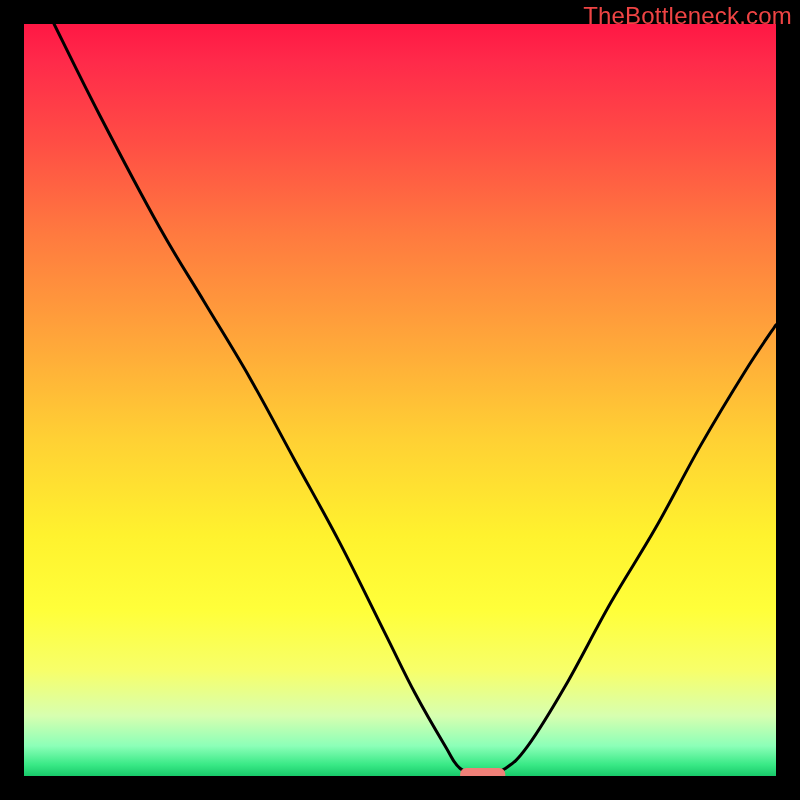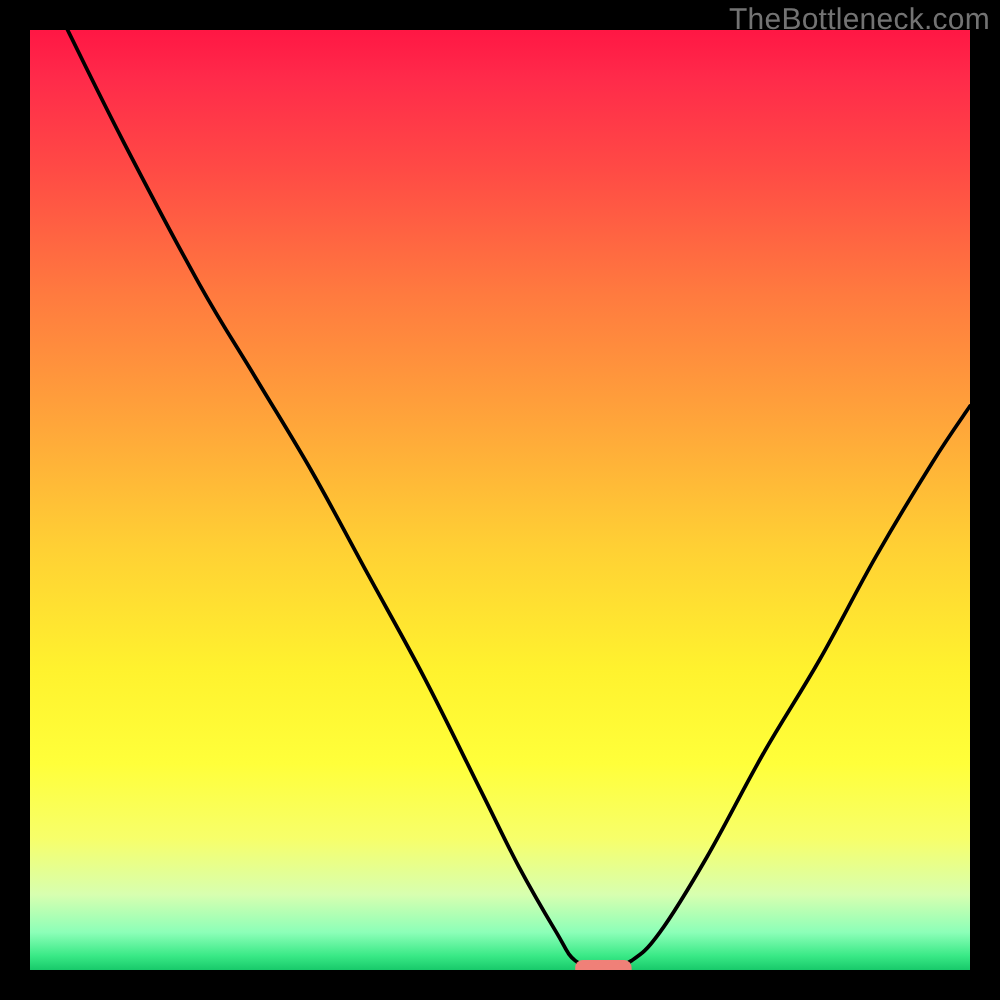--- a/index.html
+++ b/index.html
@@ -23,21 +23,21 @@
     position: absolute;
     left: 0;
     top: 0;
     width: 752px;
     height: 752px;
   }
   .watermark {
     position: absolute;
     top: 2px;
     right: 8px;
-    color: #737373;
+    color: #ef4444;
     font-size: 24px;
     letter-spacing: 0.2px;
     font-weight: 400;
     font-family: Arial, Helvetica, sans-serif;
   }
   svg { display: block; }
 </style>
 </head>
 <body>
 

